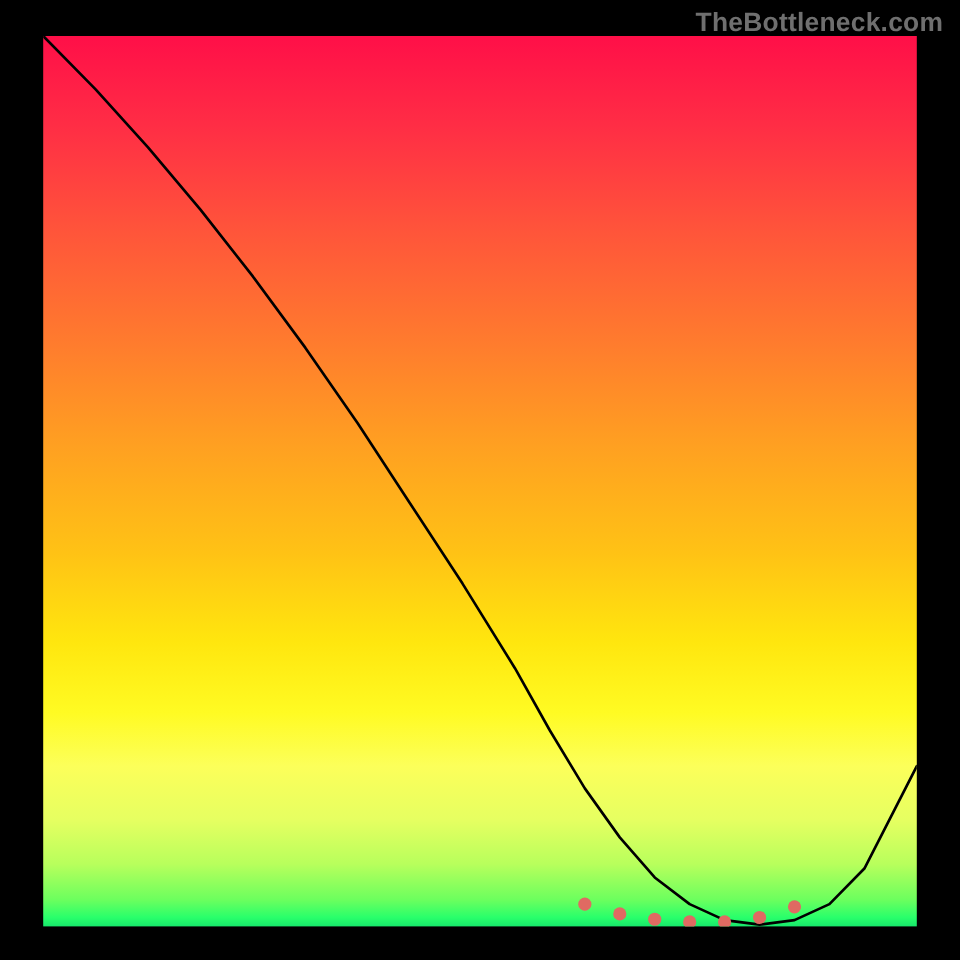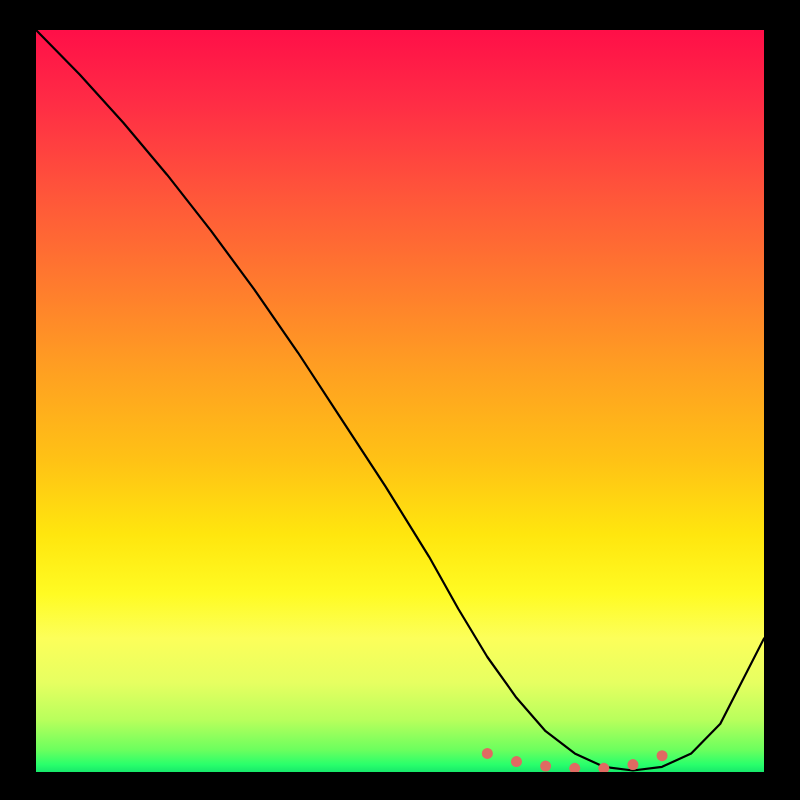--- a/index.html
+++ b/index.html
@@ -44,20 +44,21 @@
     left: 0;
     top: 0;
     width: 728px;
     height: 742px;
   }
 </style>
 </head>
 <body>
 
 <div class="root">
+  <div class="watermark">TheBottleneck.com</div>
   <div class="plot-area">
     <svg class="overlay" viewBox="0 0 728 742" preserveAspectRatio="none">
       <path id="curve-path" fill="none" stroke="#000" stroke-width="2.2" stroke-linecap="round" stroke-linejoin="round" d="M0.00 0.00 L43.68 44.52 L87.36 92.75 L131.04 144.69 L174.72 200.34 L218.40 259.70 L262.08 322.77 L305.76 389.55 L349.44 456.33 L393.12 526.82 L422.24 578.76 L451.36 626.99 L480.48 667.80 L509.60 701.19 L538.72 723.45 L567.84 736.81 L596.96 740.52 L626.08 736.81 L655.20 723.45 L684.32 693.77 L728.00 608.44"></path>
       <g id="marker-group">
           <circle cx="451.36" cy="723.45" r="5.5" fill="#e06a62"></circle>
           <circle cx="480.48" cy="731.61" r="5.5" fill="#e06a62"></circle>
           <circle cx="509.60" cy="736.06" r="5.5" fill="#e06a62"></circle>
           <circle cx="538.72" cy="738.29" r="5.5" fill="#e06a62"></circle>
           <circle cx="567.84" cy="738.29" r="5.5" fill="#e06a62"></circle>
           <circle cx="596.96" cy="734.58" r="5.5" fill="#e06a62"></circle>

